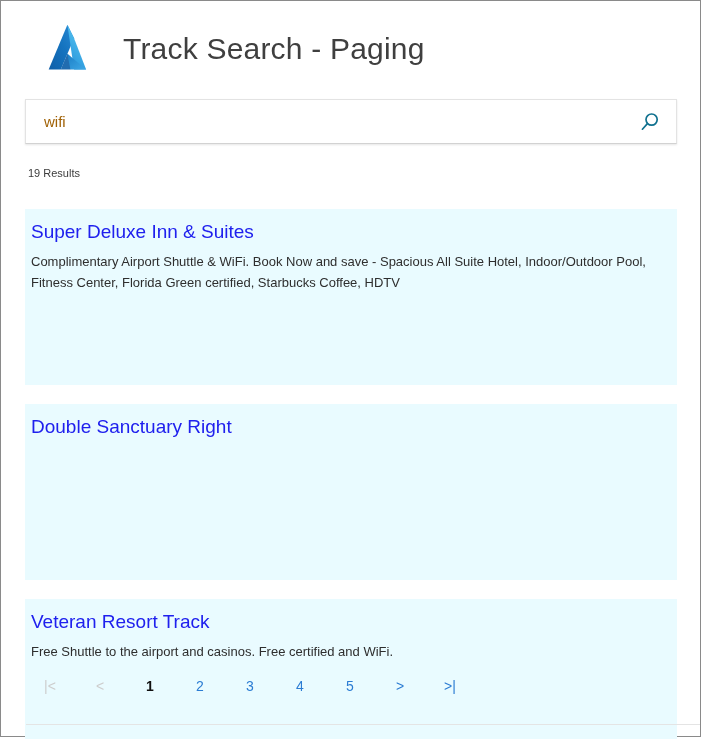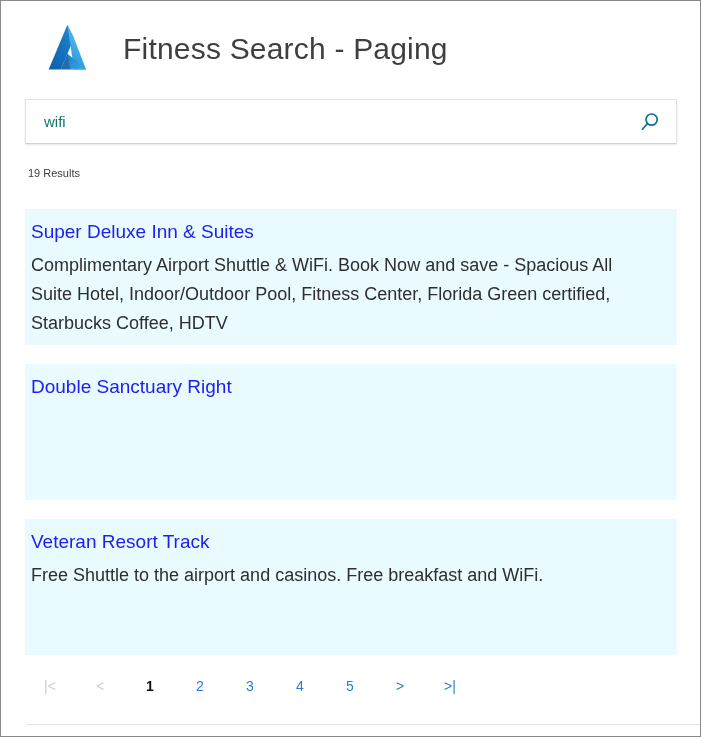--- a/index.html
+++ b/index.html
@@ -67,21 +67,21 @@
     display: flex;
     align-items: center;
   }
   #search-input {
     flex: 1 1 auto;
     border: 0;
     outline: 0;
     background: transparent;
     font-family: "Liberation Sans", sans-serif;
     font-size: 15px;
-    color: #0f766e;
+    color: #a16207;
     padding: 0 0 0 18px;
     height: 100%;
   }
   #search-input::placeholder { color: #9a9a9a; }
   #search-button {
     flex: 0 0 52px;
     height: 100%;
     border: 0;
     background: transparent;
     cursor: pointer;
@@ -104,38 +104,38 @@
 
   
   #results-list {
     position: absolute;
     left: 24px;
     top: 208px;
     width: 652px;
   }
   .result-card {
     background: #e9fbff;
-    height: 136px;
+    height: 176px;
     margin-bottom: 19px;
     box-sizing: border-box;
     padding: 10px 18px 0 6px;
     overflow: hidden;
   }
   .result-title {
     display: block;
     font-size: 19px;
     color: #1f20ee;
     text-decoration: none;
     line-height: 1.35;
     cursor: pointer;
     white-space: nowrap;
   }
   .result-desc {
     margin-top: 6px;
-    font-size: 18px;
+    font-size: 13px;
     color: #2e2e2e;
     line-height: 1.62;
     max-width: 616px;
   }
 
   
   #pagination {
     position: absolute;
     left: 24px;
     top: 672px;
@@ -196,21 +196,21 @@
         <linearGradient id="azg3" x1="0" y1="0" x2="1" y2="1">
           <stop offset="0" stop-color="#1a7ec6"></stop>
           <stop offset="1" stop-color="#3fa9e6"></stop>
         </linearGradient>
       </defs>
       <path d="M47 8 L16 82 L36 82 L58 30 Z" fill="url(#azg1)"></path>
       <path d="M47 8 L58 30 L78 82 L58 82 Z" fill="url(#azg2)"></path>
       <path d="M36 82 L47 56 L60 70 L52 82 Z" fill="#0f5fa8" opacity="0.92"></path>
       <path d="M47 56 L78 82 L52 82 Z" fill="url(#azg3)"></path>
     </svg>
-    <div id="page-title">Fitness Search - Paging</div>
+    <div id="page-title">Track Search - Paging</div>
   </div>
 
   <div id="search-row">
     <input id="search-input" type="text" value="wifi" placeholder="Search hotels" style="">
     <button id="search-button">
       <span>
         <svg width="22" height="22" viewBox="0 0 22 22" xmlns="http://www.w3.org/2000/svg">
           <circle cx="12.6" cy="8.6" r="5.6" fill="none" stroke="#10718f" stroke-width="1.7"></circle>
           <line x1="8.4" y1="12.6" x2="3.4" y2="18.2" stroke="#10718f" stroke-width="1.7" stroke-linecap="round"></line>
         </svg>
@@ -226,21 +226,21 @@
       <a class="result-title">Super Deluxe Inn &amp; Suites</a>
       <div class="result-desc">Complimentary Airport Shuttle &amp; WiFi.  Book Now and save - Spacious All Suite Hotel, Indoor/Outdoor Pool, Fitness Center, Florida Green certified, Starbucks Coffee, HDTV</div>
     </div>
 
     <div class="result-card">
       <a class="result-title">Double Sanctuary Right</a>
     </div>
 
     <div class="result-card">
       <a class="result-title">Veteran Resort Track</a>
-      <div class="result-desc">Free Shuttle to the airport and casinos.  Free breakfast and WiFi.</div>
+      <div class="result-desc">Free Shuttle to the airport and casinos.  Free certified and WiFi.</div>
     </div>
 
   </div>
 
   <div id="pagination">
     <button class="page-btn disabled">|&lt;</button>
     <button class="page-btn disabled">&lt;</button>
     <button class="page-btn current">1</button>
     <button class="page-btn link">2</button>
     <button class="page-btn link">3</button>

